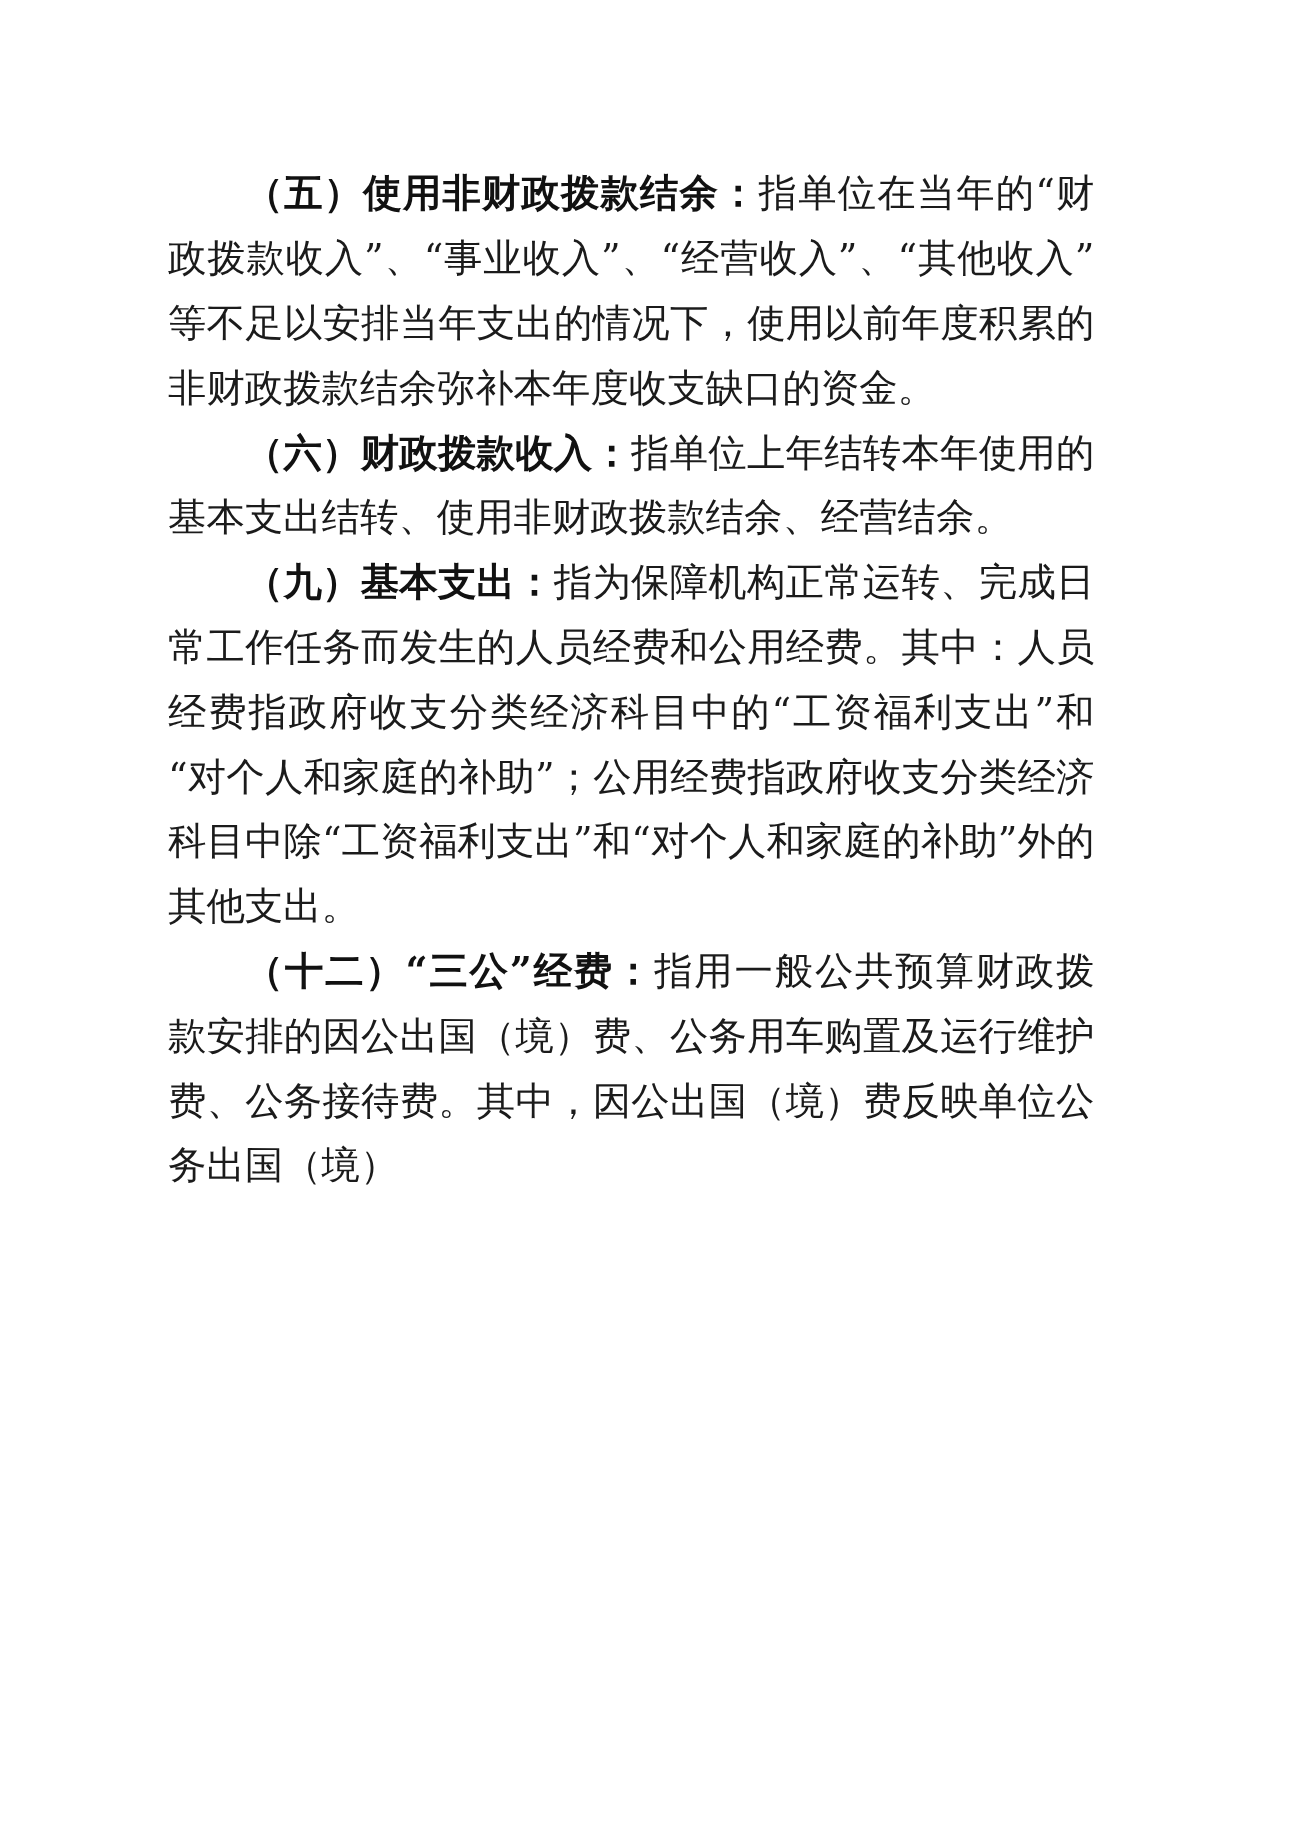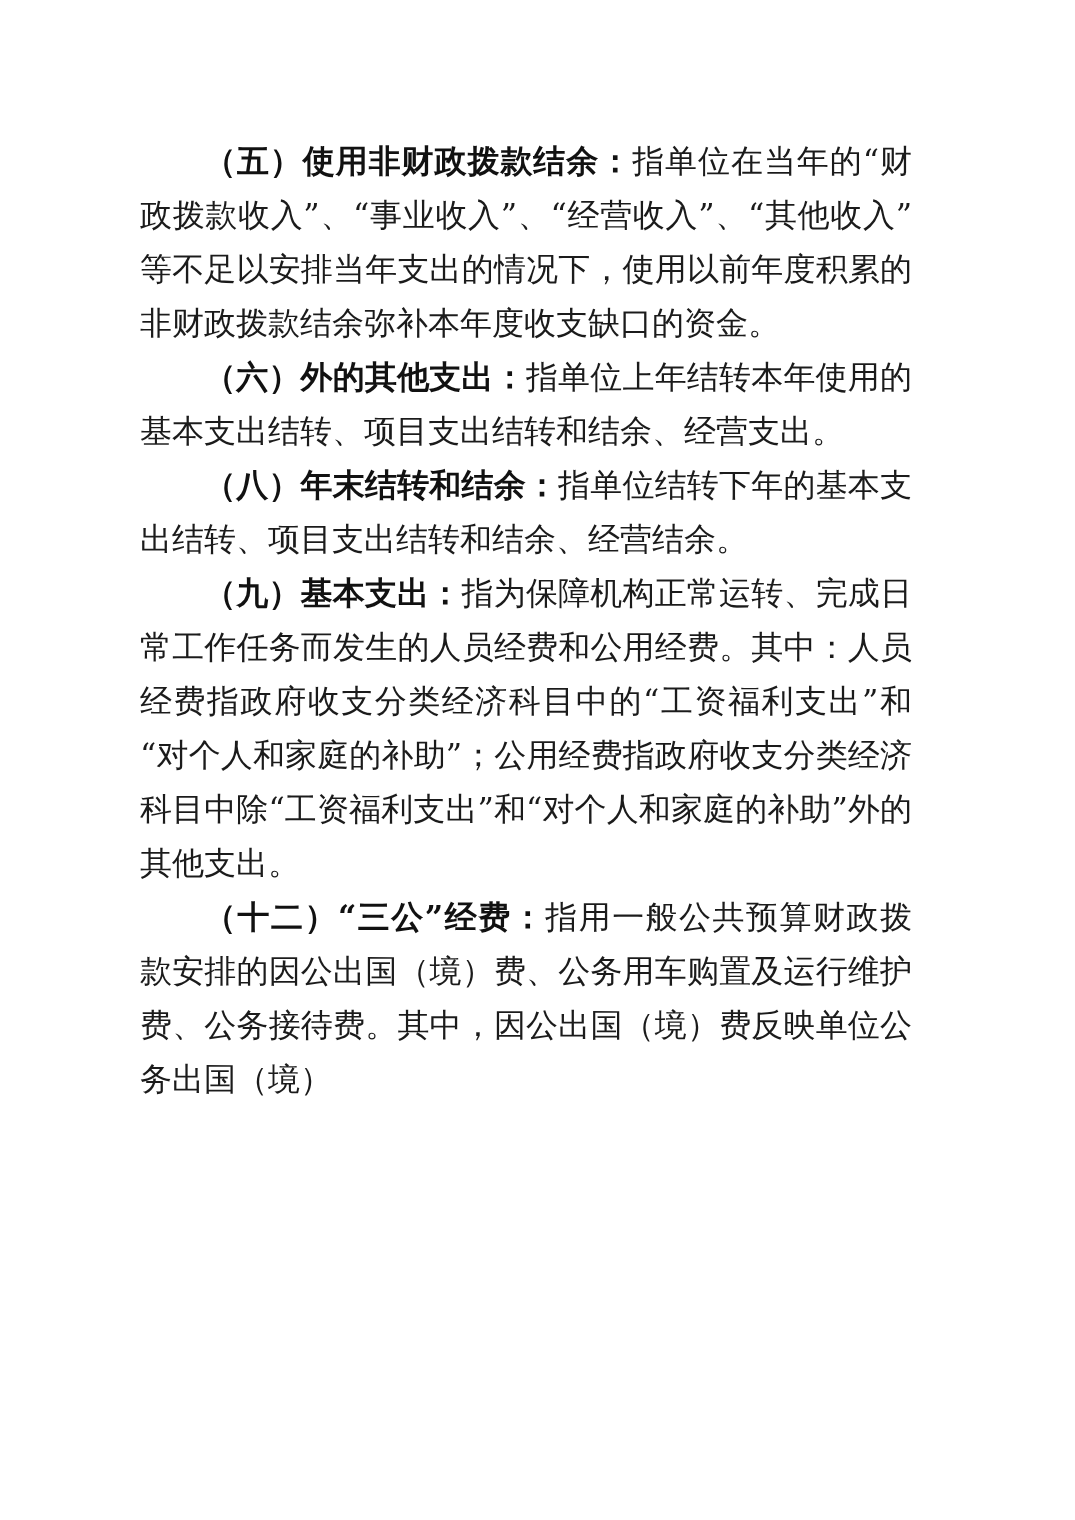--- a/index.html
+++ b/index.html
@@ -57,21 +57,20 @@
     color: #2a2a2a;
     font-family: "DejaVu Serif", "Liberation Serif", serif;
   }
 </style>
 </head>
 <body>
 
 <div class="doc-page">
   <div class="content">
     <p><span class="lead">（五）使用非财政拨款结余：</span><span>指单位在当年的“财政拨款收入”、“事业收入”、“经营收入”、“其他收入”等不足以安排当年支出的情况下，使用以前年度积累的非财政拨款结余弥补本年度收支缺口的资金。</span></p>
-    <p><span class="lead">（六）外的其他支出：</span><span>指单位上年结转本年使用的基本支出结转、项目支出结转和结余、经营支出。</span></p>
-    <p><span class="lead">（八）年末结转和结余：</span><span>指单位结转下年的基本支出结转、项目支出结转和结余、经营结余。</span></p>
+    <p><span class="lead">（六）财政拨款收入：</span><span>指单位上年结转本年使用的基本支出结转、使用非财政拨款结余、经营结余。</span></p>
     <p><span class="lead">（九）基本支出：</span><span>指为保障机构正常运转、完成日常工作任务而发生的人员经费和公用经费。其中：人员经费指政府收支分类经济科目中的“工资福利支出”和“对个人和家庭的补助”；公用经费指政府收支分类经济科目中除“工资福利支出”和“对个人和家庭的补助”外的其他支出。</span></p>
     <p><span class="lead">（十二）“三公”经费：</span><span>指用一般公共预算财政拨款安排的因公出国（境）费、公务用车购置及运行维护费、公务接待费。其中，因公出国（境）费反映单位公务出国（境）</span></p>
   </div>
   <div class="page-footer">
     <span class="page-number">- 9 -</span>
   </div>
 </div>
 
 </body></html>

